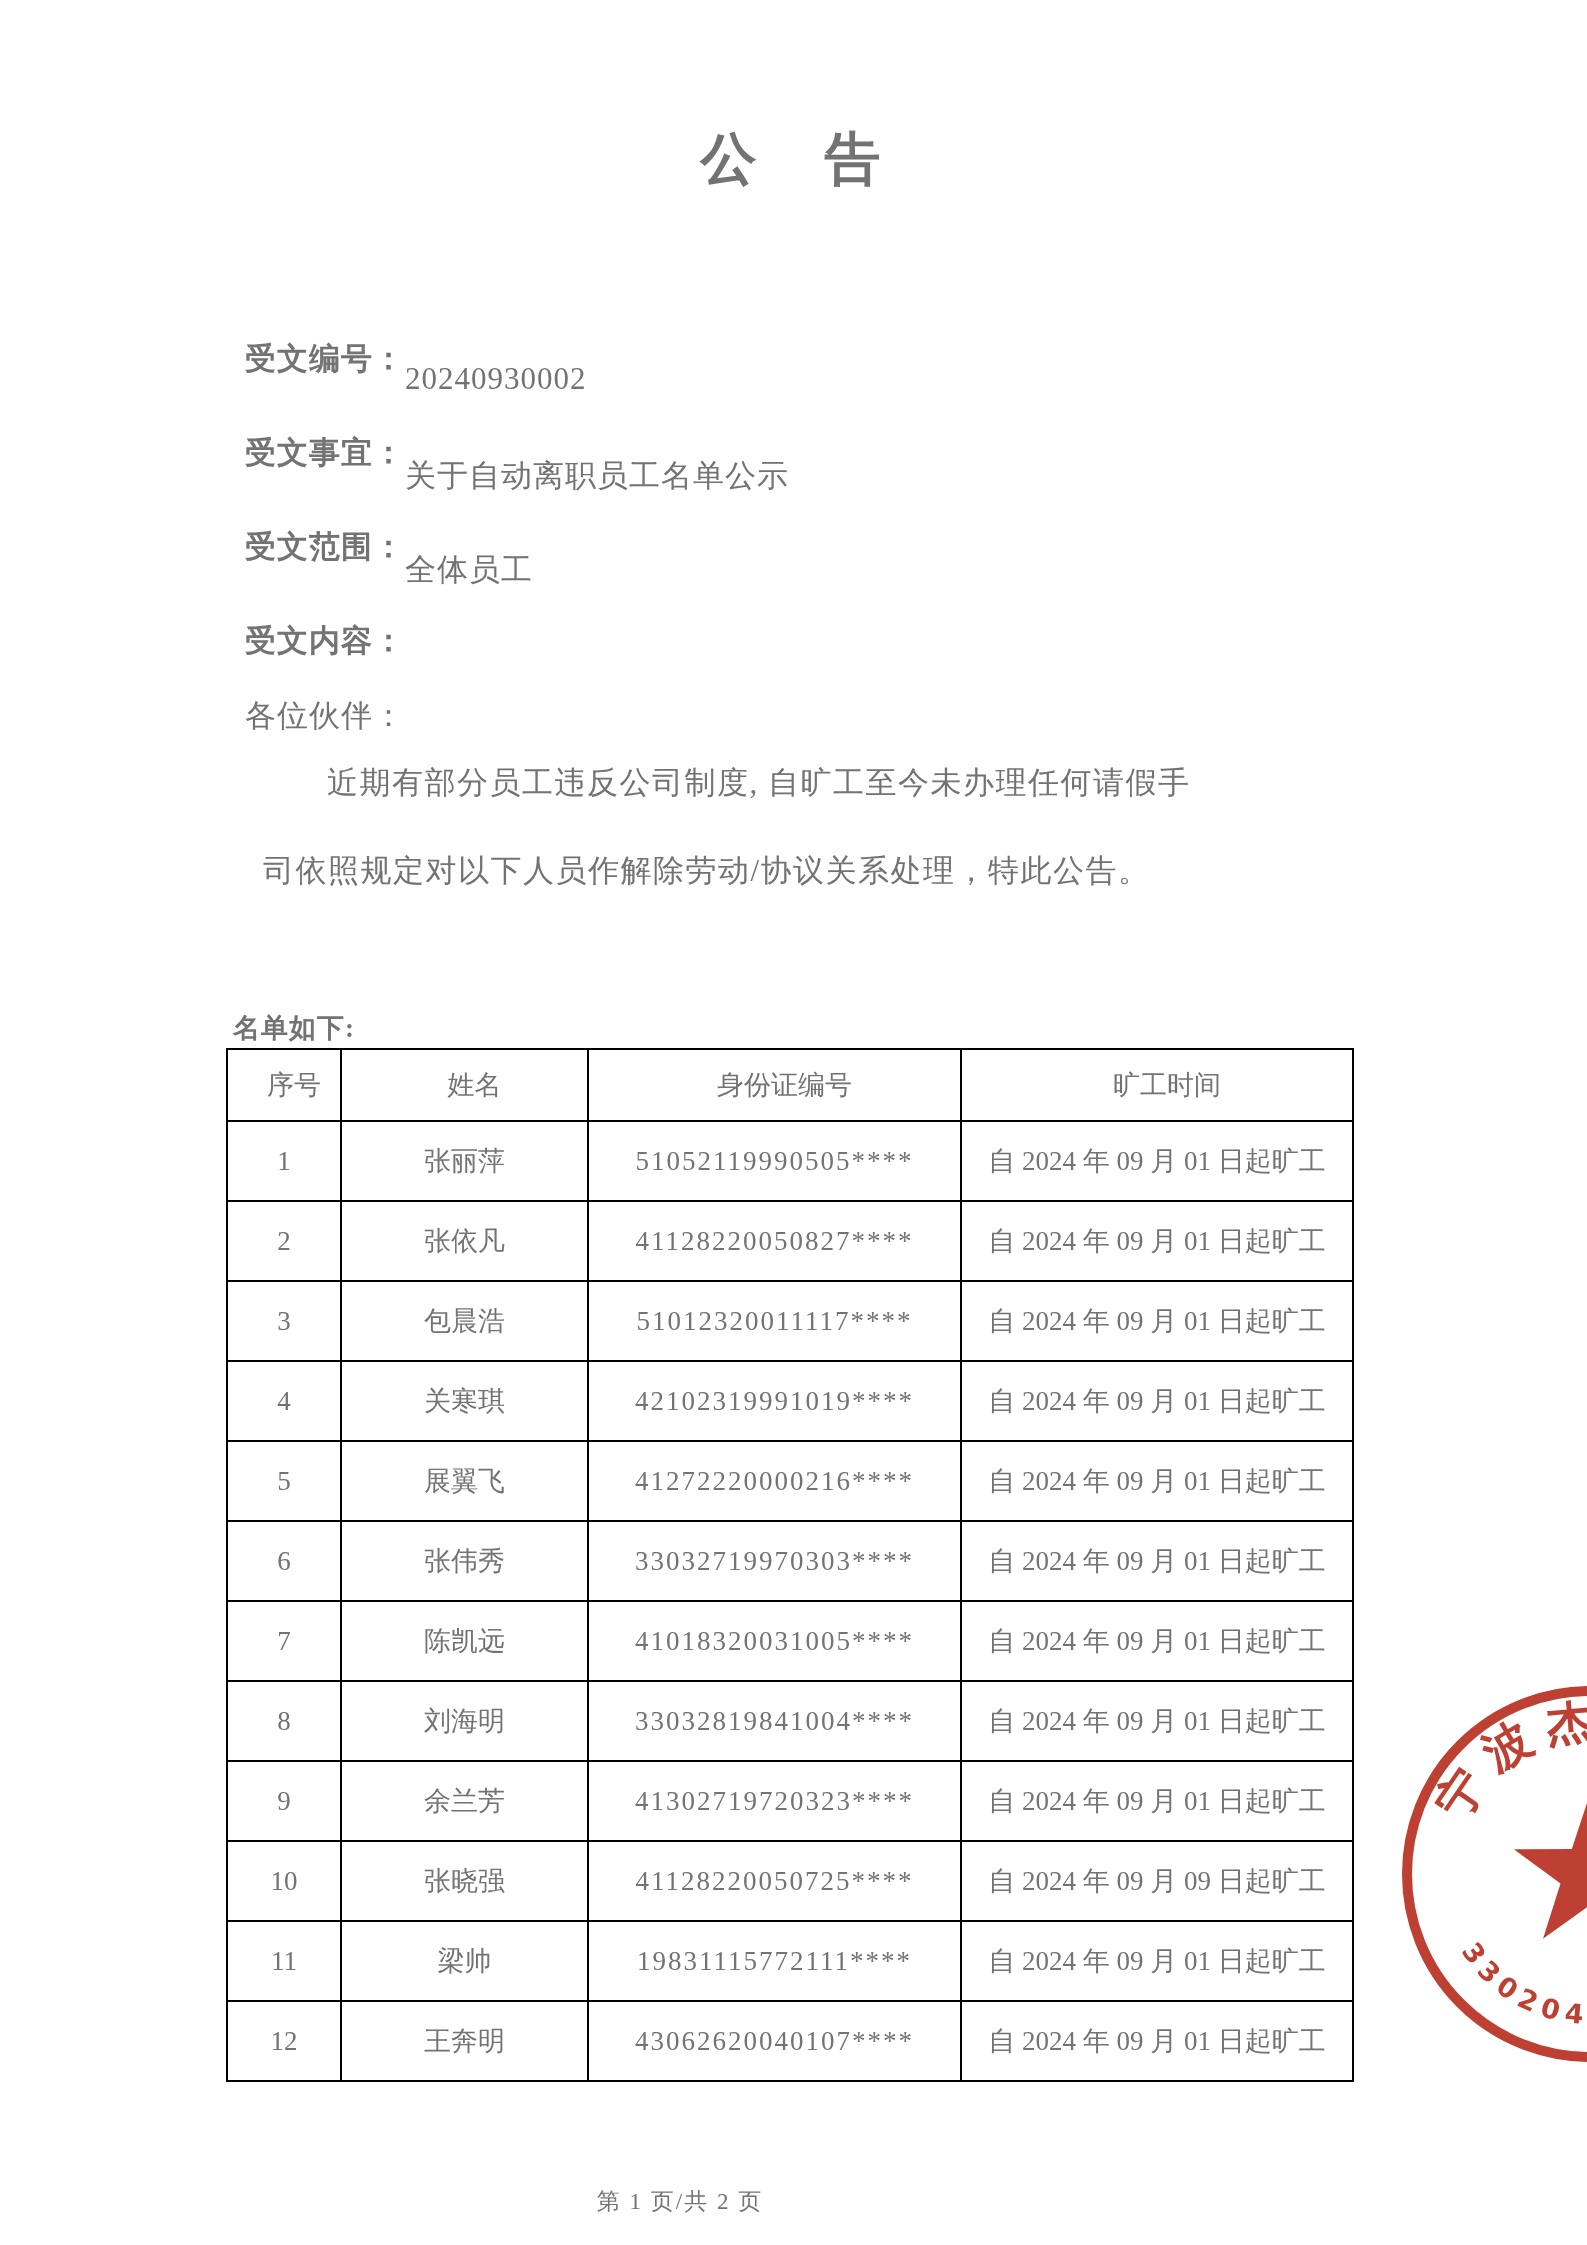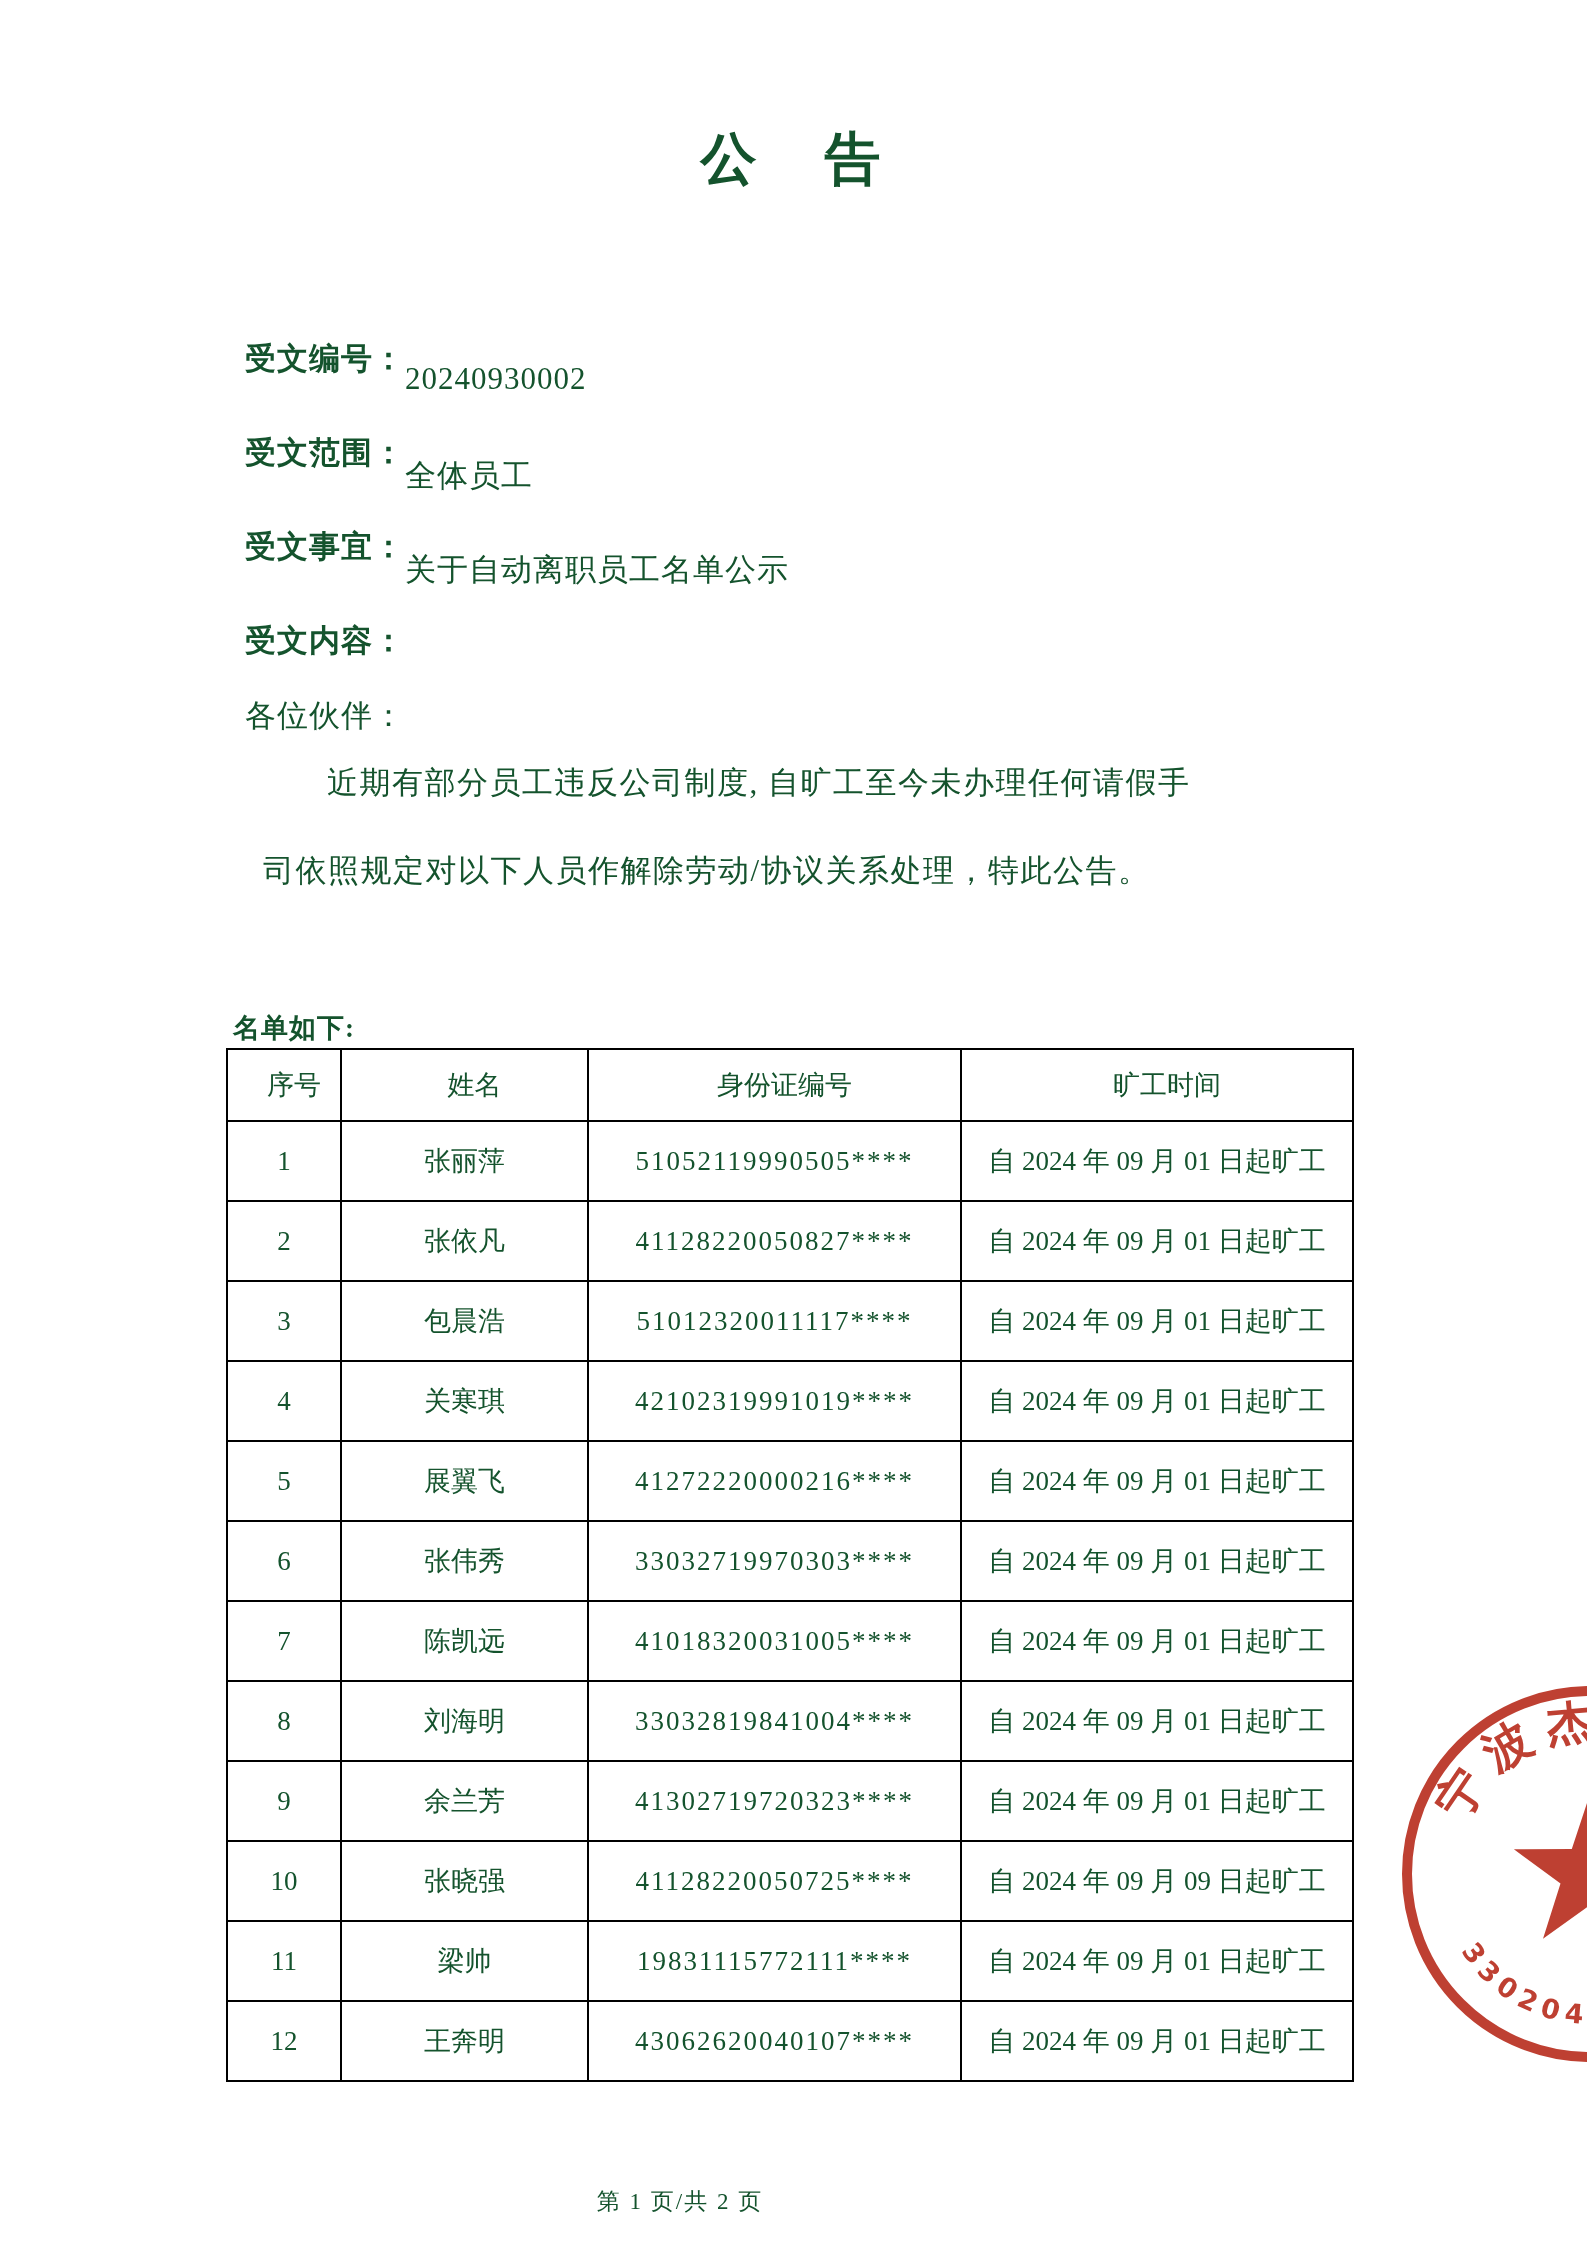--- a/index.html
+++ b/index.html
@@ -4,21 +4,21 @@
 <style>
   * { margin:0; padding:0; box-sizing:border-box; }
   html,body { background:#888; }
   .page {
     position:relative;
     width:1587px; height:2245px;
     margin:0 auto;
     background:#ffffff;
     overflow:hidden;
     font-family:"Liberation Serif","DejaVu Serif",serif;
-    color:#14532d;
+    color:#737373;
   }
   .doc-title {
     position:absolute; top:122px; left:0; width:100%;
     text-align:center;
     font-size:56px; font-weight:bold;
     letter-spacing:6px;
   }
   .field-block { position:absolute; left:245px; top:338px; width:1000px; }
   .field-line { height:94px; font-size:31px; display:flex; align-items:flex-start; }
   .field-label { font-weight:bold; letter-spacing:1px; }
@@ -73,26 +73,26 @@
 <div class="page">
 
   <div class="doc-title">公　告</div>
 
   <div class="field-block">
       <div class="field-line">
         <span class="field-label">受文编号：</span>
         <span class="field-value">20240930002</span>
       </div>
       <div class="field-line">
+        <span class="field-label">受文事宜：</span>
+        <span class="field-value">关于自动离职员工名单公示</span>
+      </div>
+      <div class="field-line">
         <span class="field-label">受文范围：</span>
         <span class="field-value">全体员工</span>
-      </div>
-      <div class="field-line">
-        <span class="field-label">受文事宜：</span>
-        <span class="field-value">关于自动离职员工名单公示</span>
       </div>
       <div class="field-line">
         <span class="field-label">受文内容：</span>
         <span class="field-value"></span>
       </div>
     </div>
 
   <div class="salutation">各位伙伴：</div>
 
   <div class="body-para">

